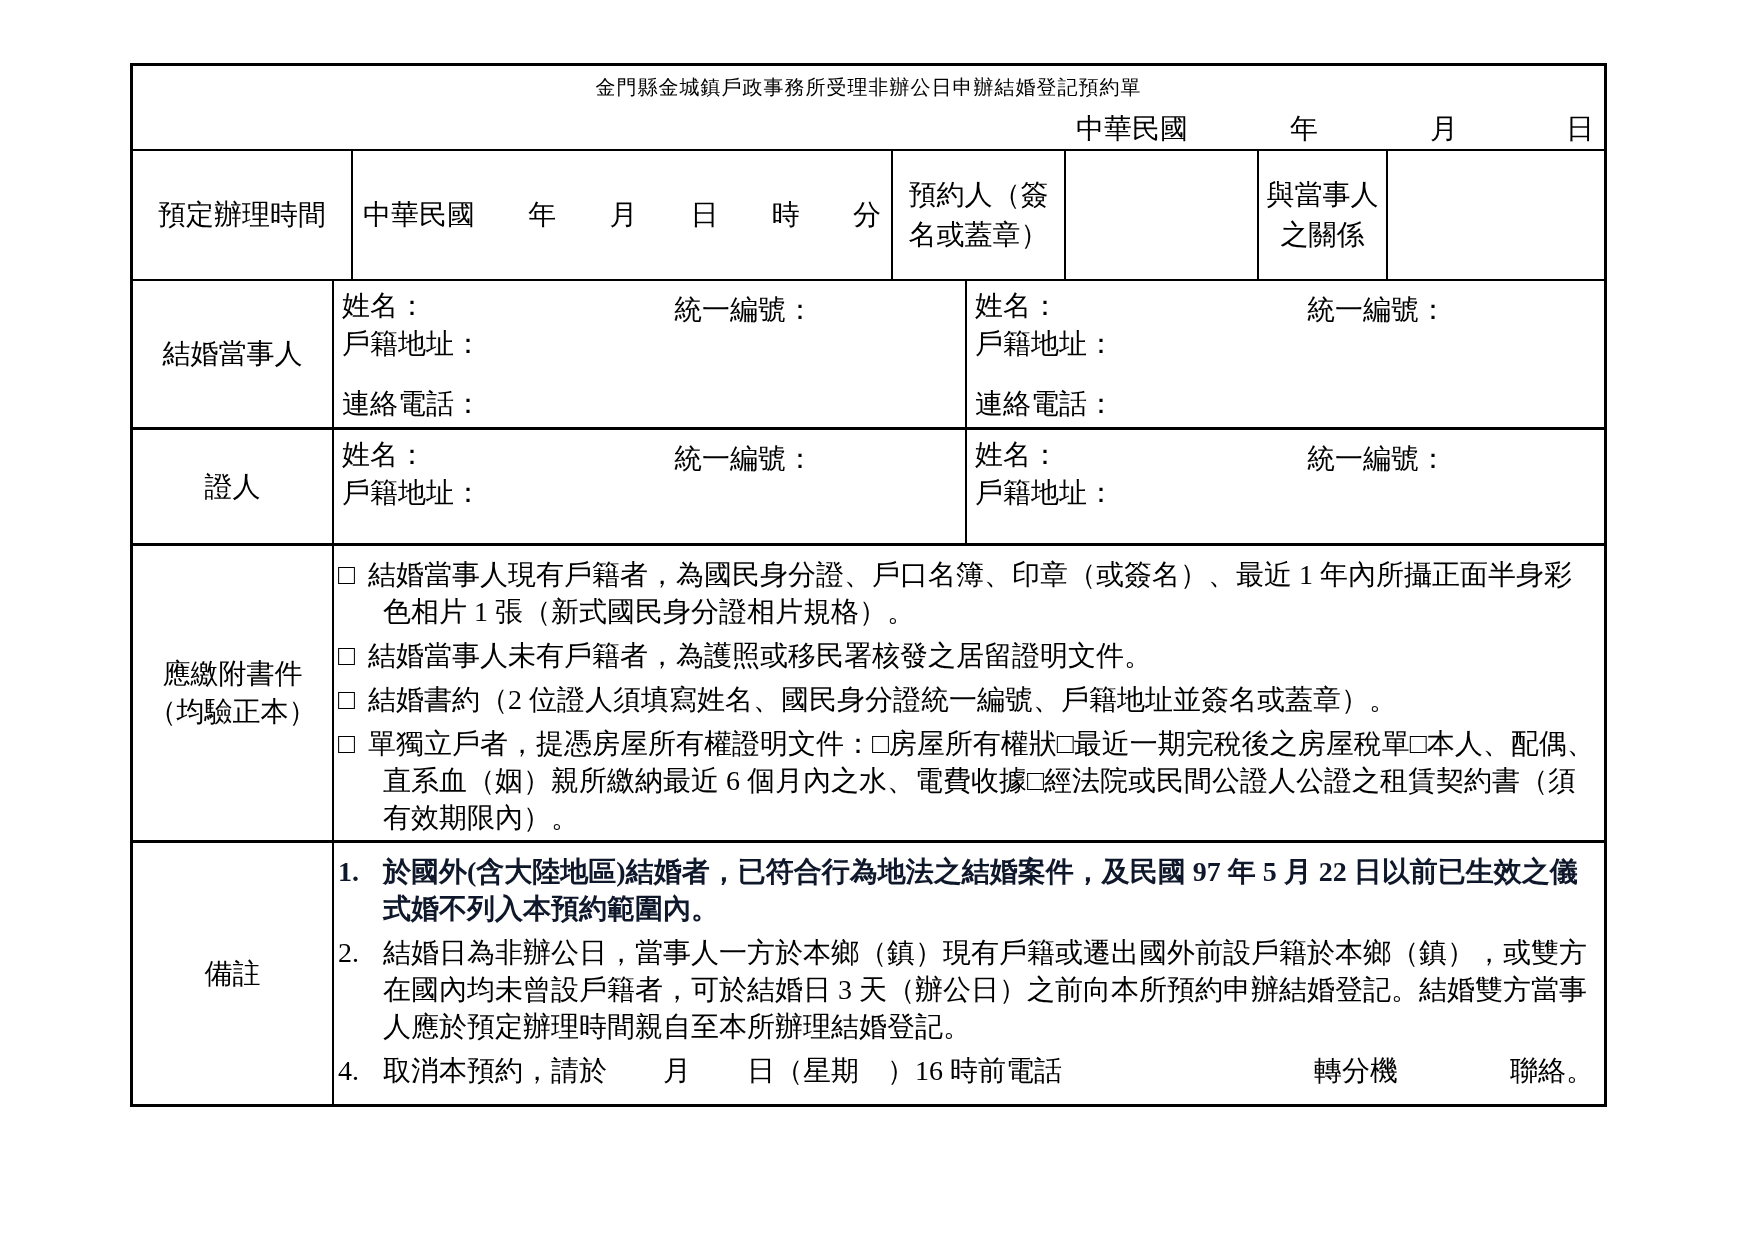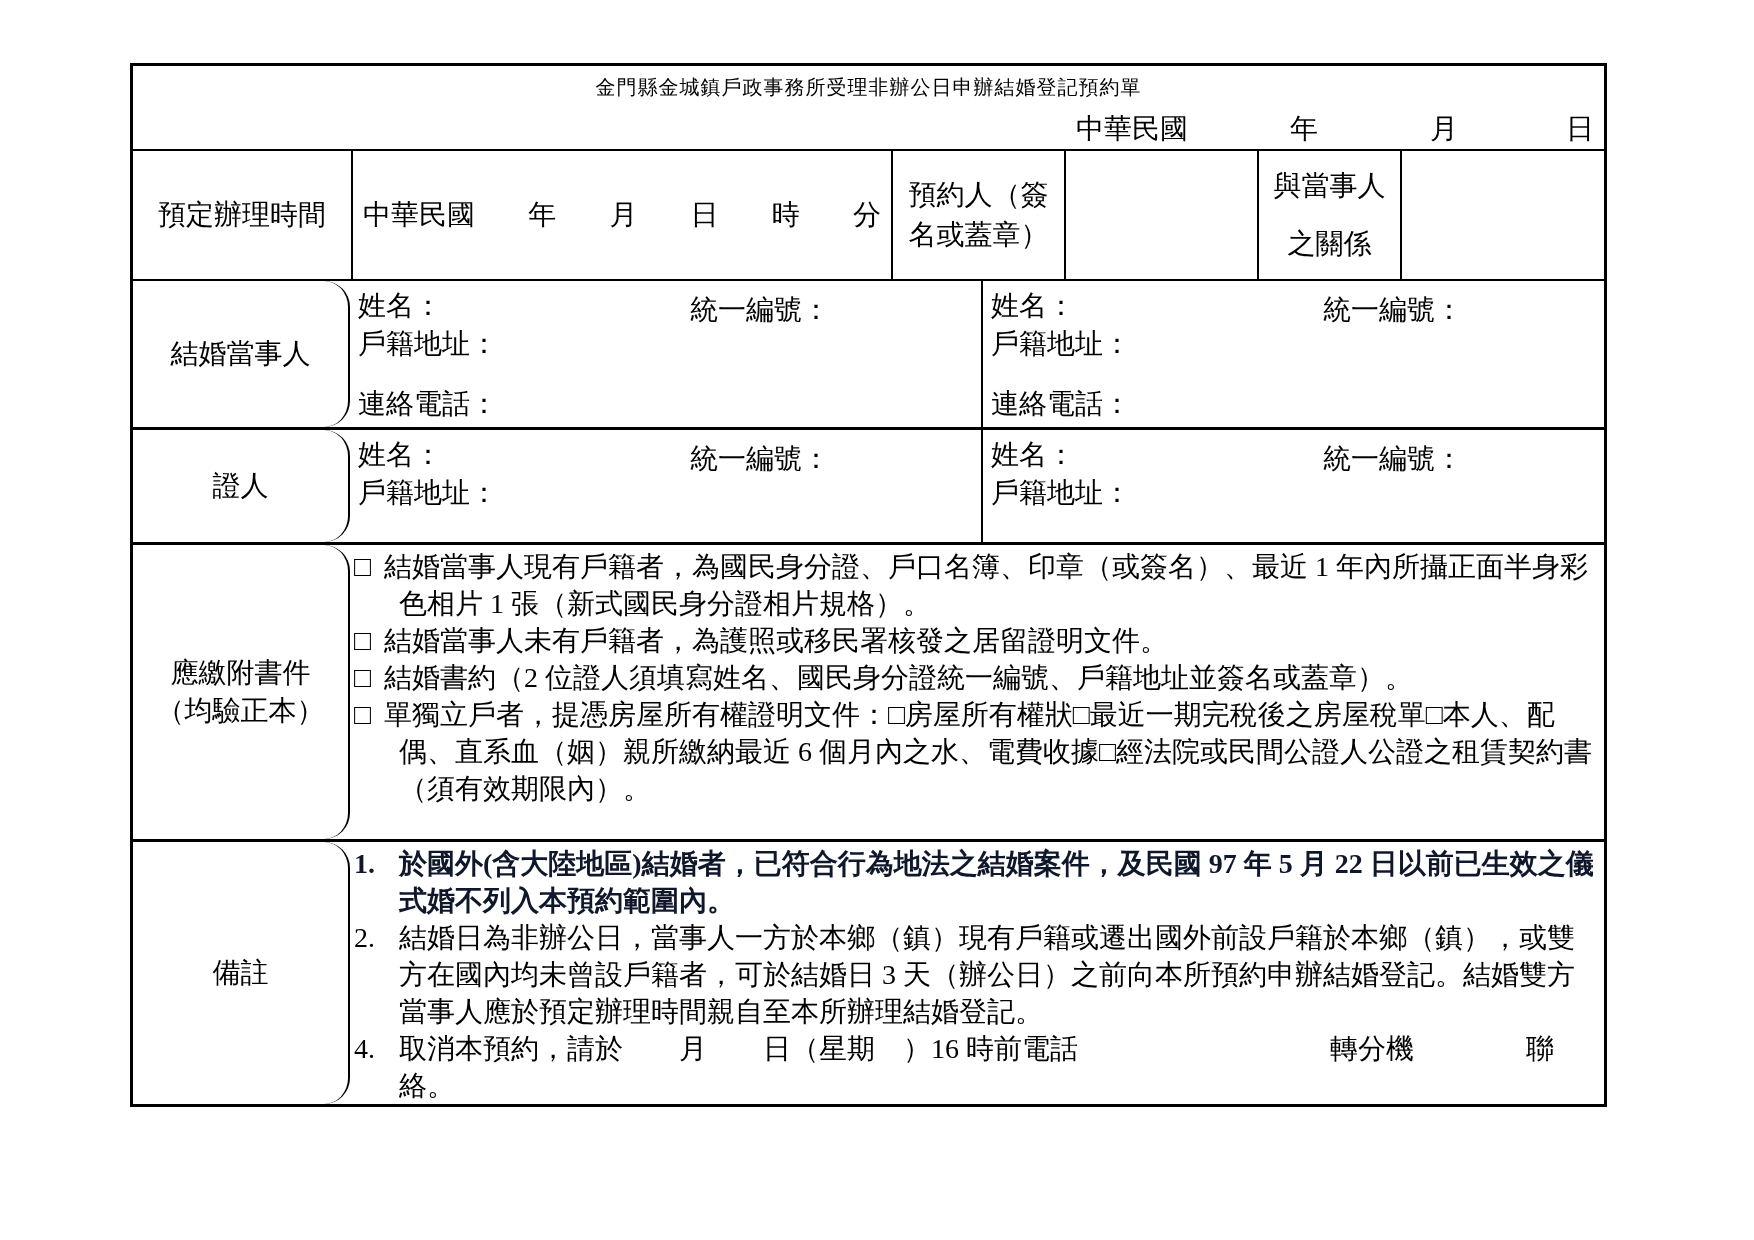--- a/index.html
+++ b/index.html
@@ -28,39 +28,39 @@
   .title-line1 { position:absolute; top:8px; left:0; width:100%; text-align:center; font-size:20px; letter-spacing:1px; }
   .tdate { position:absolute; top:44px; font-size:28px; }
   .tdate.era { left:943px; } .tdate.y { left:1157px; } .tdate.m { left:1297px; } .tdate.d { left:1433px; }
 
   
   .row-schedule { height:130px; }
   .c-sched-label { width:220px;text-align:center; }
   .c-time { width:540px; display:flex; align-items:center; justify-content:space-between; padding:0 10px; }
   .c-applicant { width:173px; display:flex; align-items:center; justify-content:center; text-align:center; line-height:40px; padding:0 8px; }
   .c-sign { width:193px; }
-  .c-relation { width:143px; display:flex; align-items:center; justify-content:center; text-align:center; line-height:58px; padding:0 4px; }
+  .c-relation { width:129px; display:flex; align-items:center; justify-content:center; text-align:center; line-height:40px; padding:0 4px; }
   .c-relval { flex:1; }
 
   
   .row-parties { height:149px; }
   .row-witness { height:116px; }
-  .c-rowlabel { width:217px;border-radius:26px; }
+  .c-rowlabel { width:201px; }
   .c-half { width:633px; }
   .c-half2 { flex:1; }
   .fline { position:absolute; left:8px; right:4px; white-space:nowrap; }
   .fl-name { top:6px; }
   .fl-addr { top:44px; }
   .fl-phone { bottom:4px; }
   .uid { position:absolute; left:332px; top:4px; }
 
   
   .row-docs { height:297px; }
   .c-content { flex:1; padding:3px 8px 0 4px; }
-  .doc-item, .note-item { padding-left:45px; text-indent:-45px; line-height:37px; }
+  .doc-item, .note-item { padding-left:45px; text-indent:-45px; line-height:37px;margin-top:7px; }
   .cbx { letter-spacing:0; }
   .cbx-gap { margin-right:13px; }
   .num { display:inline-block; width:45px; text-indent:0; }
   .hl { font-weight:bold; }
 
   
   .row-notes { padding-top:0; }
 </style>
 </head>
 <body>

